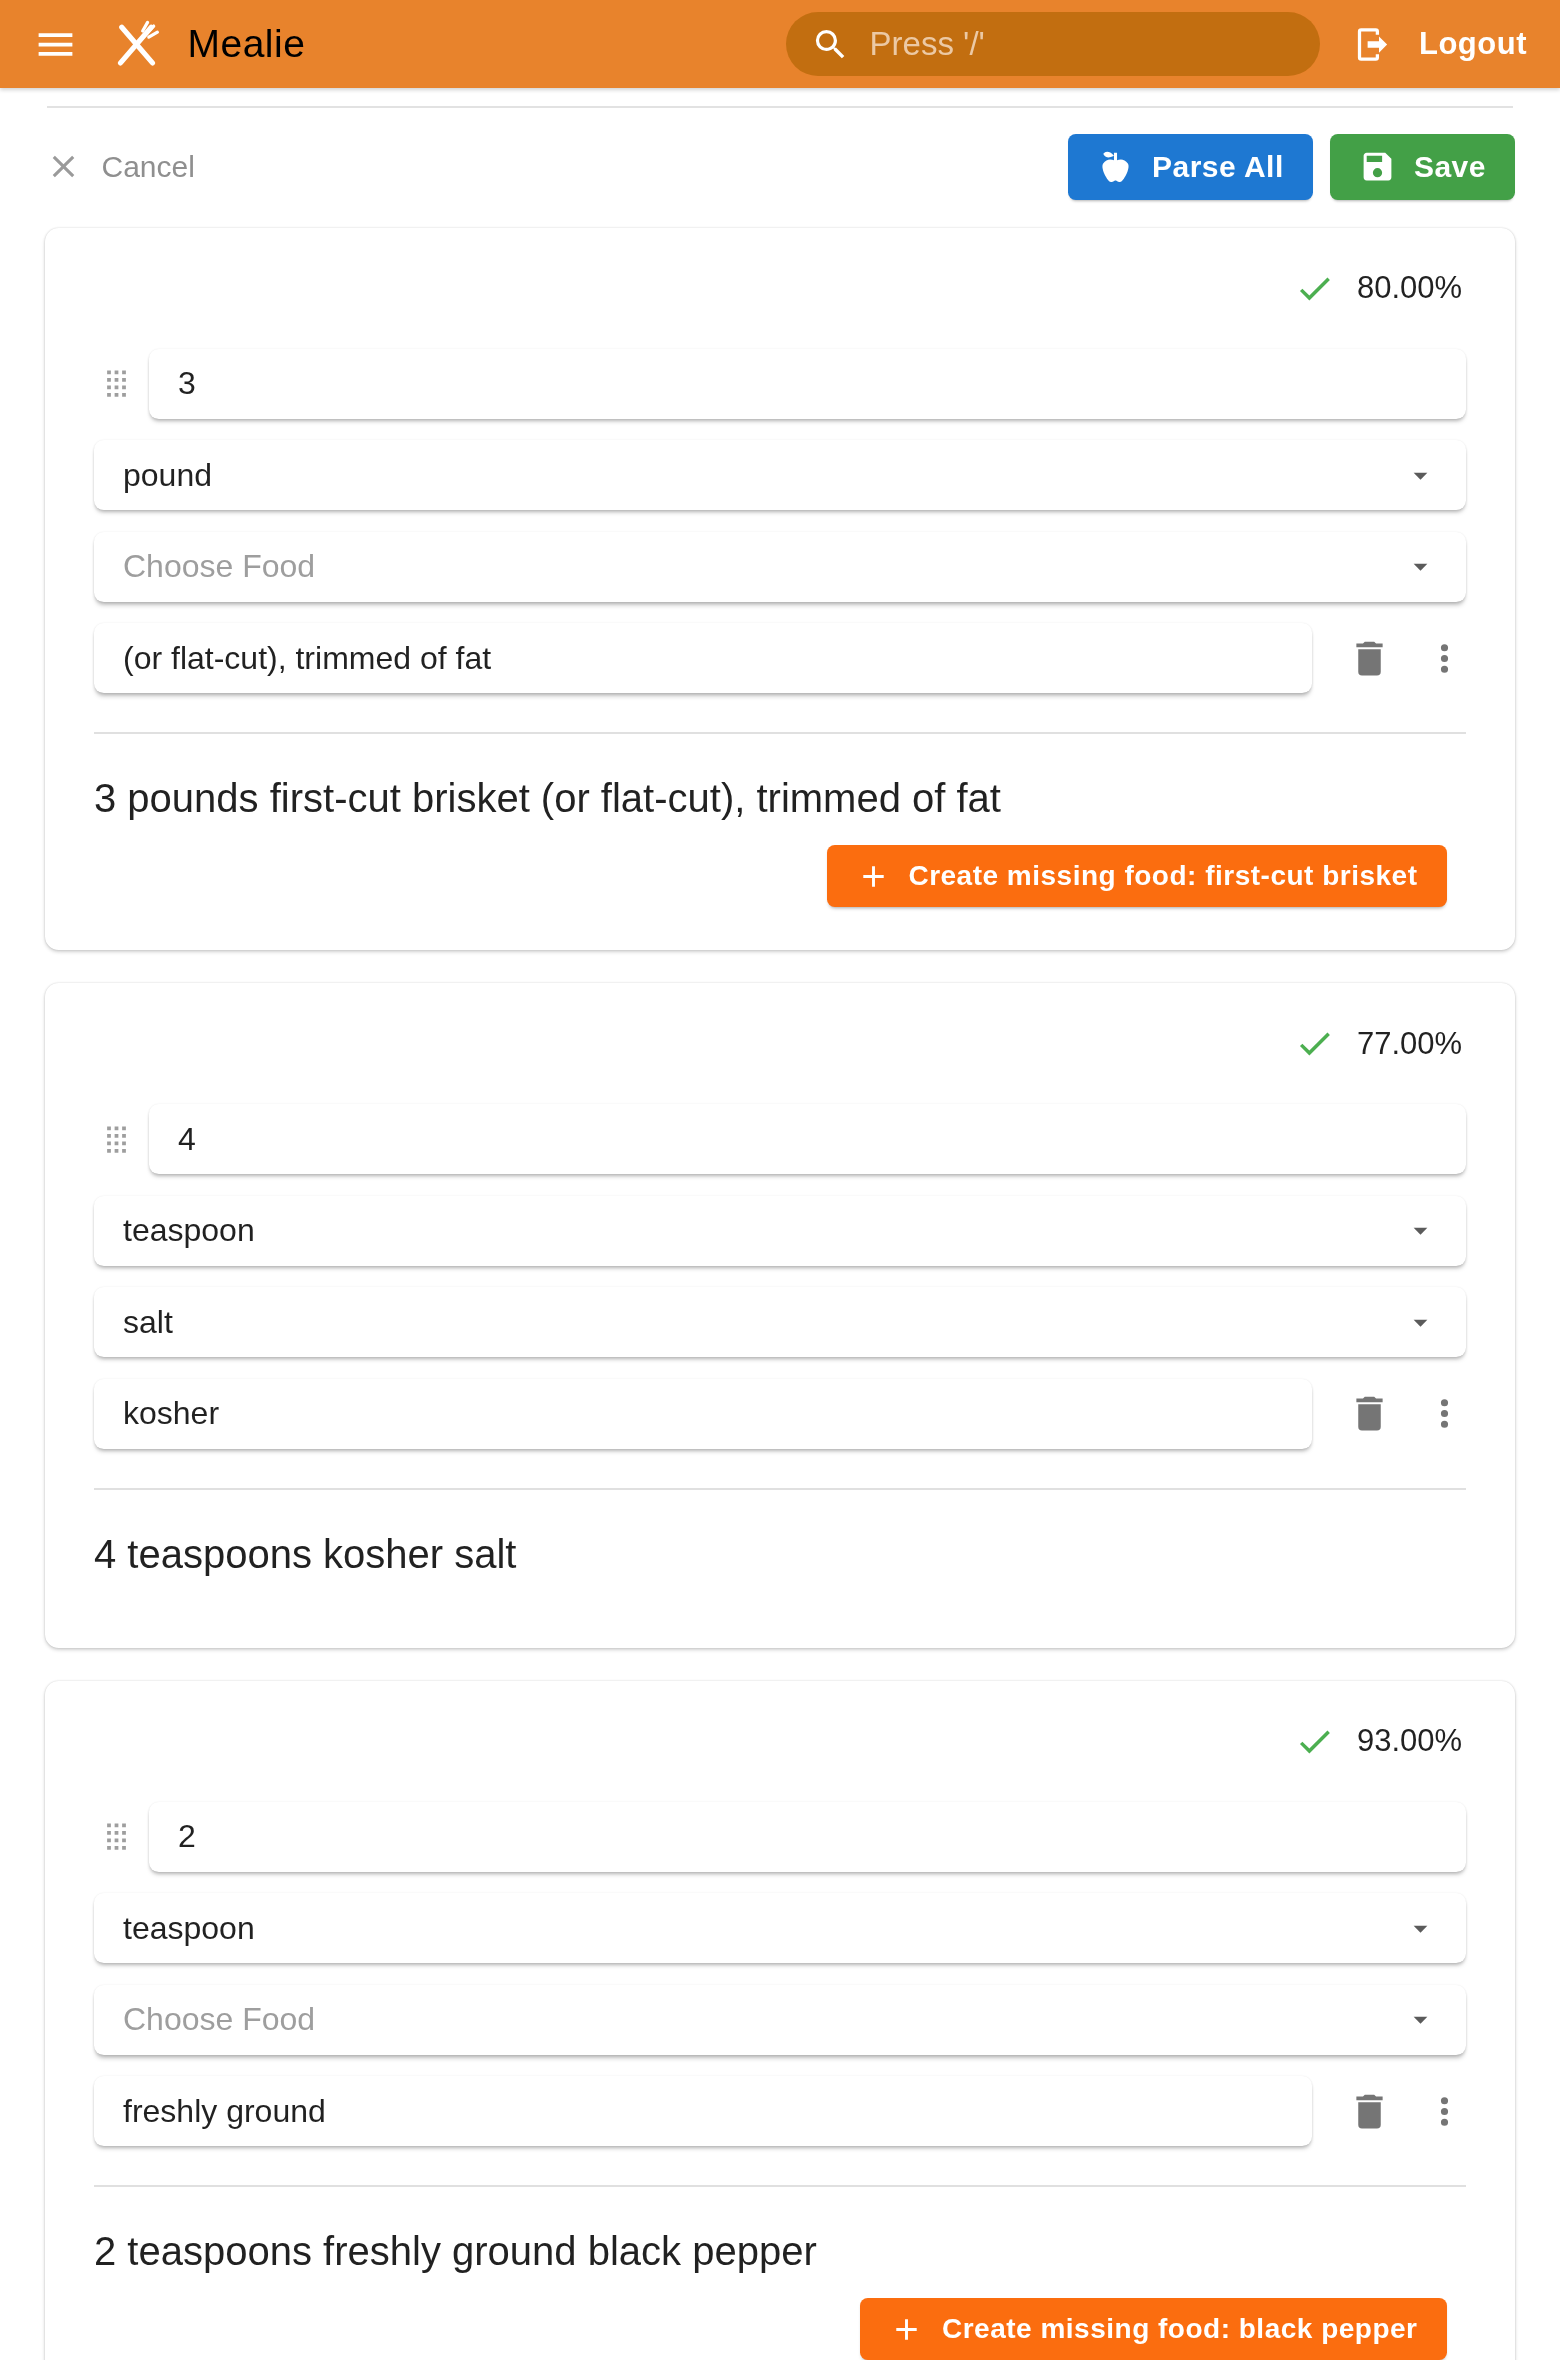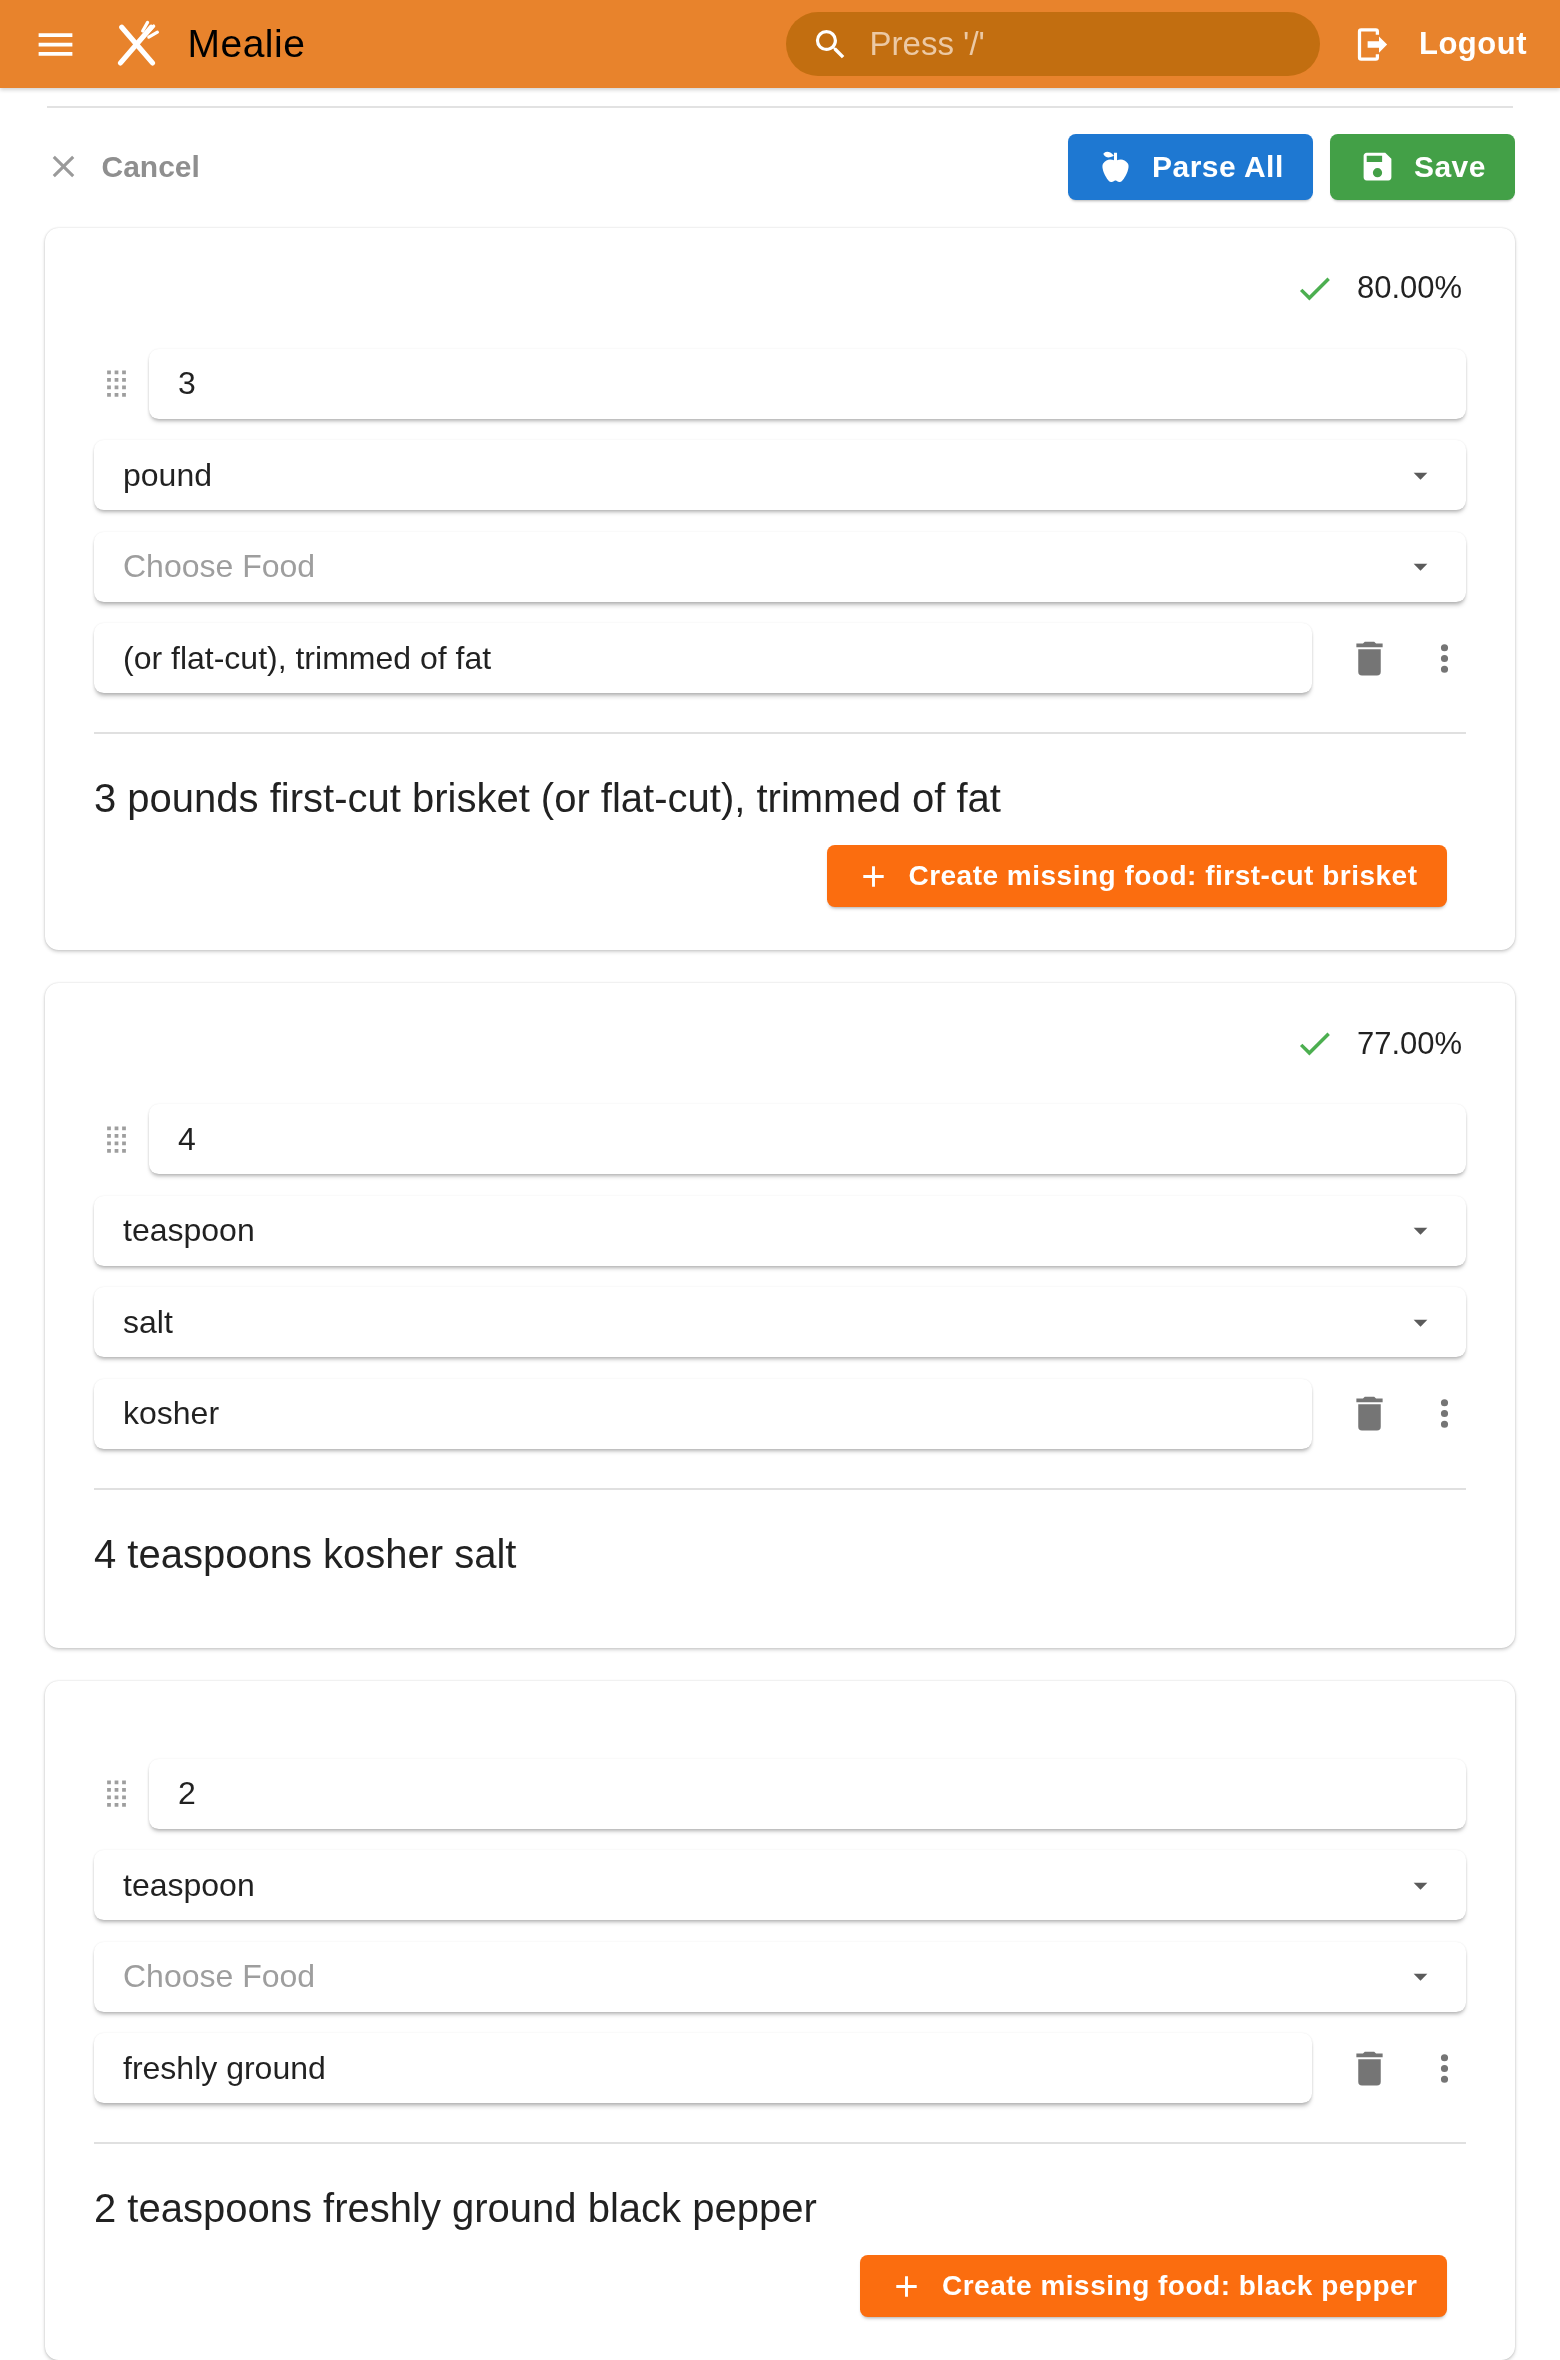--- a/index.html
+++ b/index.html
@@ -40,21 +40,21 @@
   .search-bar input::placeholder{color:#ecc9a4;opacity:1;}
   .logout{
     margin-left:33px;display:flex;align-items:center;gap:27px;
     color:#ffffff;font-size:31px;font-weight:700;cursor:pointer;letter-spacing:0.5px;
   }
   .logout svg{width:39px;height:39px;fill:#ffffff;}
 
   
   .page-divider{height:2px;background:#e2e2e2;margin:17.6px 47px 0;}
   .toolbar{margin:25px 45px 0;display:flex;align-items:center;height:68px;}
-  .cancel{display:flex;align-items:center;gap:19.5px;color:#8f8f8f;font-size:30px;font-weight:700;cursor:pointer;}
+  .cancel{display:flex;align-items:center;gap:19.5px;color:#8f8f8f;font-size:30px;font-weight:400;cursor:pointer;}
   .cancel svg{width:37px;height:37px;fill:#9a9a9a;}
   .btn{
     display:inline-flex;align-items:center;gap:17.6px;
     height:66px;border:none;border-radius:7.8px;
     padding:0 29px;color:#ffffff;
     font-family:Liberation Sans, sans-serif;
     font-size:30px;font-weight:700;letter-spacing:0.5px;
     cursor:pointer;box-shadow:0 2.9px 2.9px -2px rgba(0,0,0,.3);
   }
   .btn svg{width:37px;height:37px;fill:#ffffff;}
@@ -280,20 +280,28 @@
       <svg viewBox="0 0 24 24" width="43" height="43">
           <path d="M12,16A2,2 0 0,1 14,18A2,2 0 0,1 12,20A2,2 0 0,1 10,18A2,2 0 0,1 12,16M12,10A2,2 0 0,1 14,12A2,2 0 0,1 12,14A2,2 0 0,1 10,12A2,2 0 0,1 12,10M12,4A2,2 0 0,1 14,6A2,2 0 0,1 12,8A2,2 0 0,1 10,6A2,2 0 0,1 12,4Z"></path>
         </svg>
     </span>
   </div>
   <div class="inner-divider"></div>
   <p class="original">4 teaspoons kosher salt</p>
 </section>
 
 <section class="card">
+  <div class="conf-row">
+    <span>
+      <svg viewBox="0 0 24 24" width="41" height="41">
+          <path d="M21,7L9,19L3.5,13.5L4.91,12.09L9,16.17L19.59,5.59L21,7Z"></path>
+        </svg>
+    </span>
+    <span>93.00%</span>
+  </div>
   <div class="row qty-row">
     <span class="handle">
       <svg viewBox="0 0 24 24" width="45" height="45">
           <path d="M7,19V17H9V19H7M11,19V17H13V19H11M15,19V17H17V19H15M7,15V13H9V15H7M11,15V13H13V15H11M15,15V13H17V15H15M7,11V9H9V11H7M11,11V9H13V11H11M15,11V9H17V11H15M7,7V5H9V7H7M11,7V5H13V7H11M15,7V5H17V7H15Z"></path>
         </svg>
     </span>
     <input class="solo" type="text" value="2" style="">
   </div>
   <div class="solo select">
     <span>teaspoon</span>

